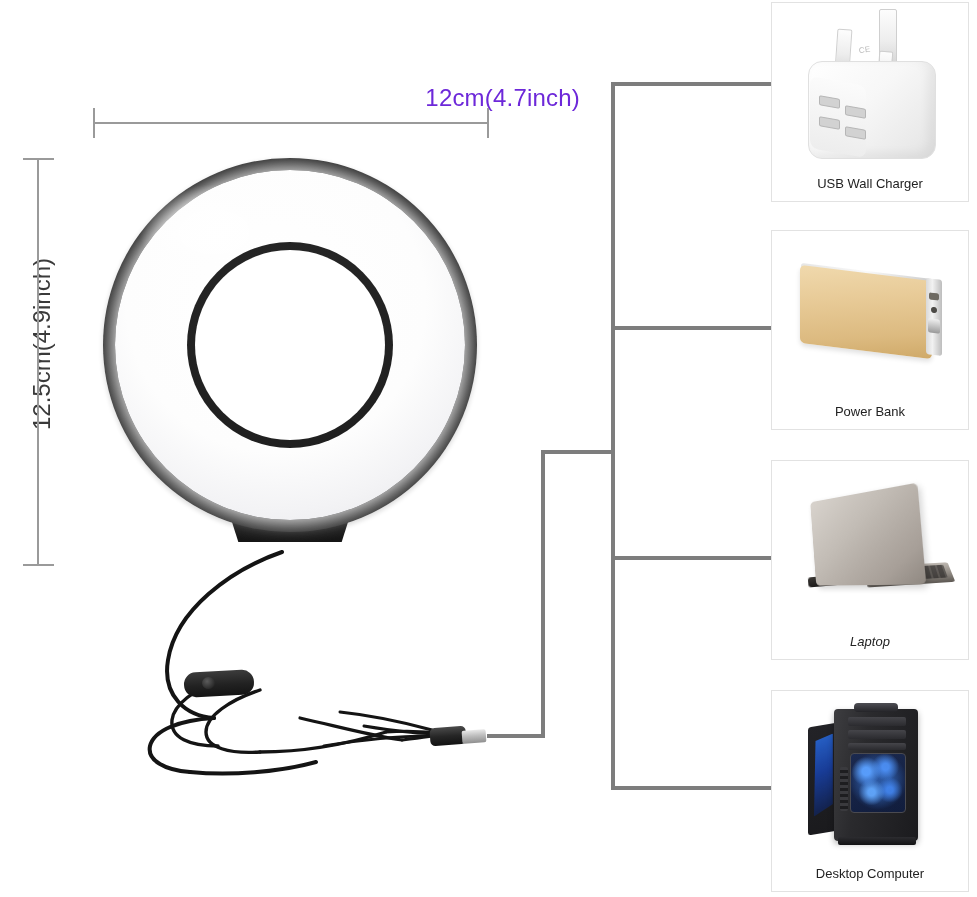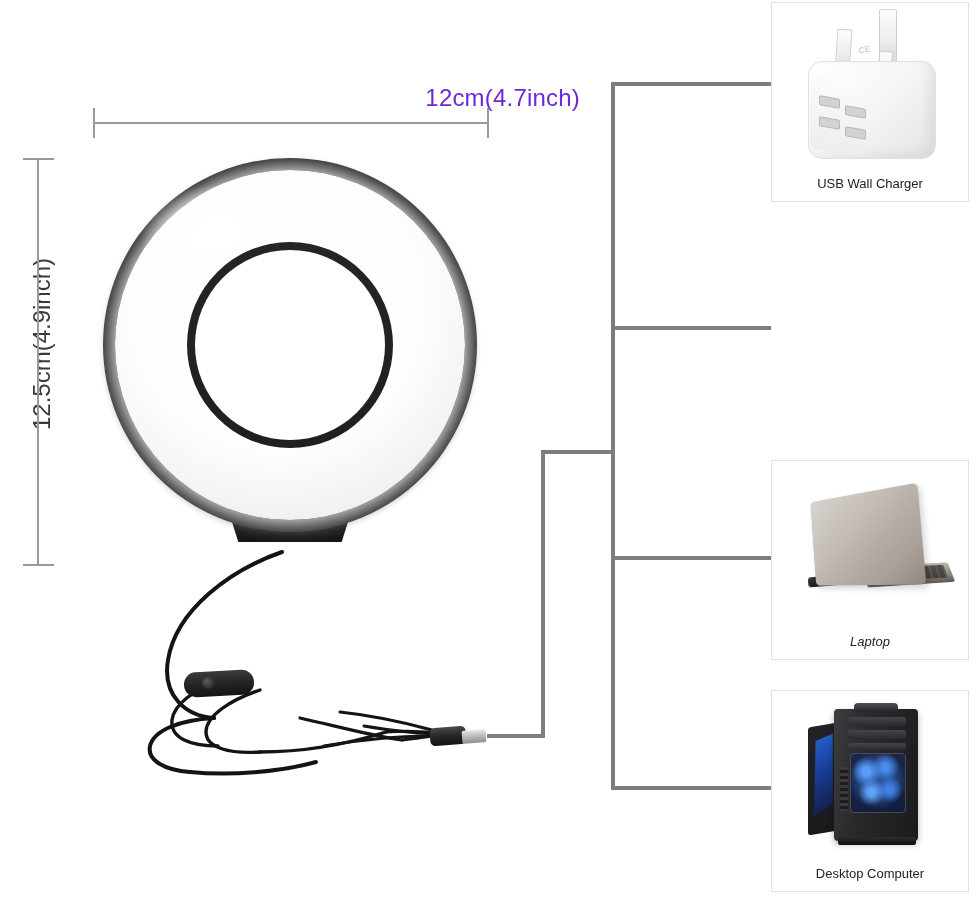--- a/index.html
+++ b/index.html
@@ -490,20 +490,31 @@
       <div class="wc-mark">CE</div>
       <div class="wc-face"></div>
       <div class="wc-port wc-p1"></div>
       <div class="wc-port wc-p2"></div>
       <div class="wc-port wc-p3"></div>
       <div class="wc-port wc-p4"></div>
     </div>
     <div class="panel-label">USB Wall Charger</div>
   </div>
 
+  <div class="panel panel-2">
+    <div class="panel-art">
+      <div class="pb-side-top"></div>
+      <div class="pb-body"></div>
+      <div class="pb-edge"></div>
+      <div class="pb-port pb-port-micro"></div>
+      <div class="pb-port pb-led"></div>
+      <div class="pb-port pb-port-usb"></div>
+    </div>
+    <div class="panel-label">Power Bank</div>
+  </div>
 
   <div class="panel panel-3">
     <div class="panel-art">
       <div class="lt-base"></div>
       <div class="lt-keys"></div>
       <div class="lt-hinge"></div>
       <div class="lt-lid"></div>
     </div>
     <div class="panel-label">Laptop</div>
   </div>

